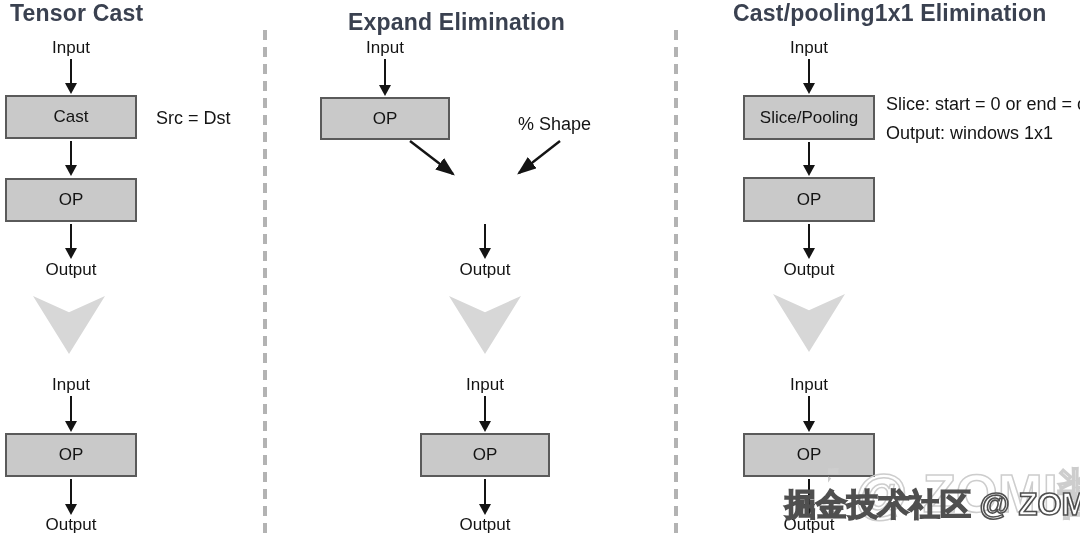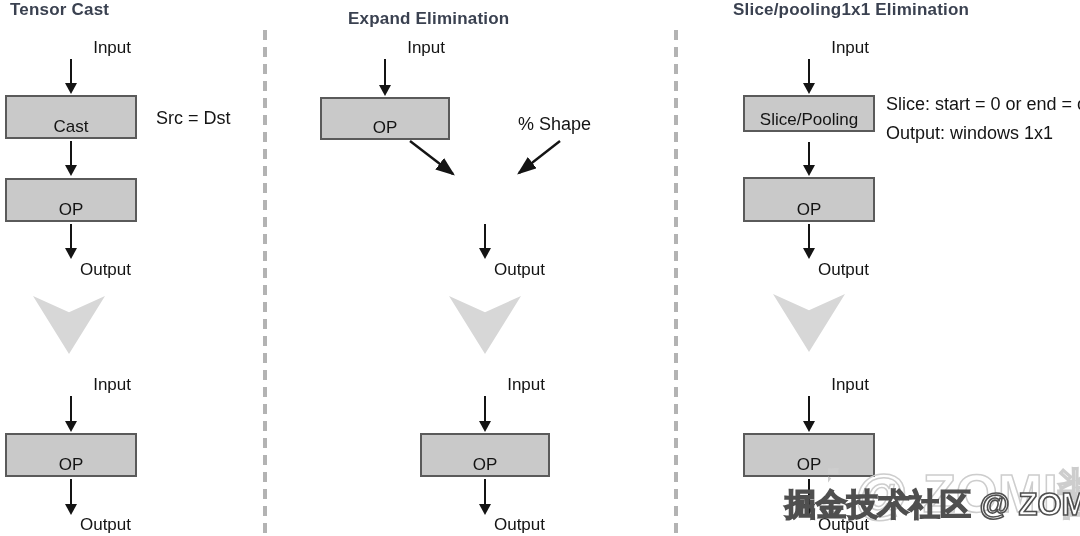--- a/index.html
+++ b/index.html
@@ -9,41 +9,41 @@
     overflow: hidden;
     font-family: "Liberation Sans", sans-serif;
   }
   #stage {
     position: relative;
     width: 1080px; height: 536px;
     background: #ffffff;
   }
   .panel-title {
     position: absolute;
-    font-size: 17px;
+    font-size: 23px;
     font-weight: 600;
     letter-spacing: 0.2px;
     color: #3a4150;
     white-space: nowrap;
   }
   .lbl {
     position: absolute;
     width: 120px;
-    text-align: right;
+    text-align: center;
     font-size: 17px;
     color: #141414;
     white-space: nowrap;
   }
   .box {
     position: absolute;
     background: #c9c9c9;
     border: 2.5px solid #5a5a5a;
     box-sizing: border-box;
     display: flex;
-    align-items: flex-end;
+    align-items: center;
     justify-content: center;
     font-size: 17px;
     color: #141414;
   }
   .note {
     position: absolute;
     font-size: 18px;
     color: #141414;
     white-space: nowrap;
   }
@@ -173,26 +173,26 @@
   <div class="bigarrow" style="left:449px; top:296px; width:72px; height:58px;"></div>
 
   <div class="lbl" style="left:425px; top:375px;">Input</div>
   <div class="varrow" style="left:485px; top:396px; height:36px;"></div>
   <div class="box" style="left:420px; top:433px; width:130px; height:44px;">
     <span>OP</span>
   </div>
   <div class="varrow" style="left:485px; top:479px; height:36px;"></div>
   <div class="lbl" style="left:425px; top:515px;">Output</div>
 
-  <div class="panel-title" style="left:733px; top:0px;">Slice/pooling1x1 Elimination</div>
+  <div class="panel-title" style="left:733px; top:0px;">Cast/pooling1x1 Elimination</div>
 
   <div class="lbl" style="left:749px; top:38px;">Input</div>
   <div class="varrow" style="left:809px; top:59px; height:35px;"></div>
 
-  <div class="box" style="left:743px; top:95px; width:132px; height:37px;">
+  <div class="box" style="left:743px; top:95px; width:132px; height:45px;">
     <span>Slice/Pooling</span>
   </div>
   <div class="note" style="left:886px; top:94px;">Slice: start = 0 or end = c-1</div>
   <div class="note" style="left:886px; top:123px;">Output: windows 1x1</div>
 
   <div class="varrow" style="left:809px; top:142px; height:34px;"></div>
   <div class="box" style="left:743px; top:177px; width:132px; height:45px;">
     <span>OP</span>
   </div>
   <div class="varrow" style="left:809px; top:224px; height:35px;"></div>

